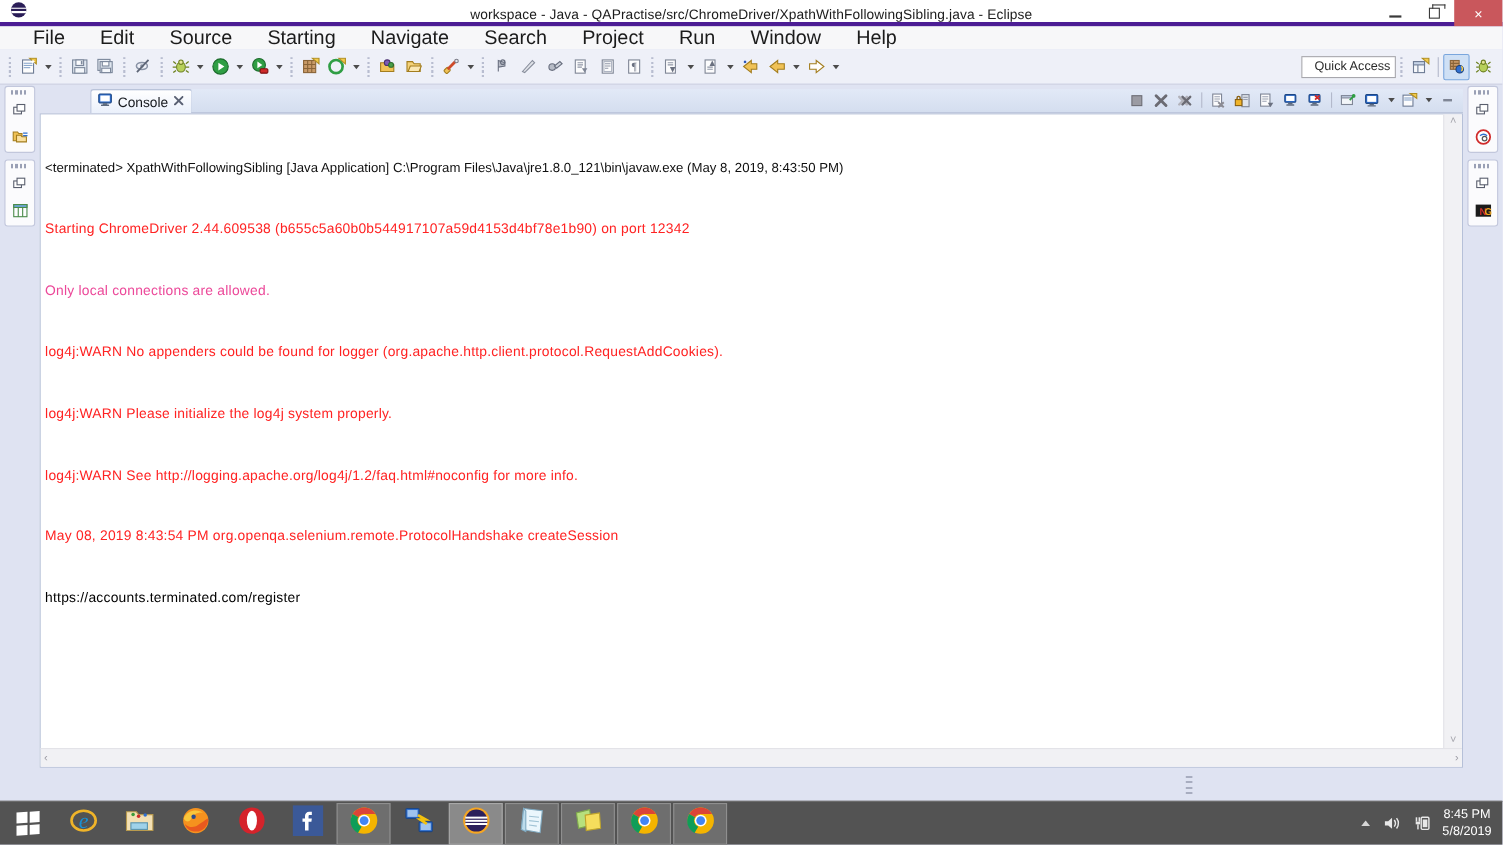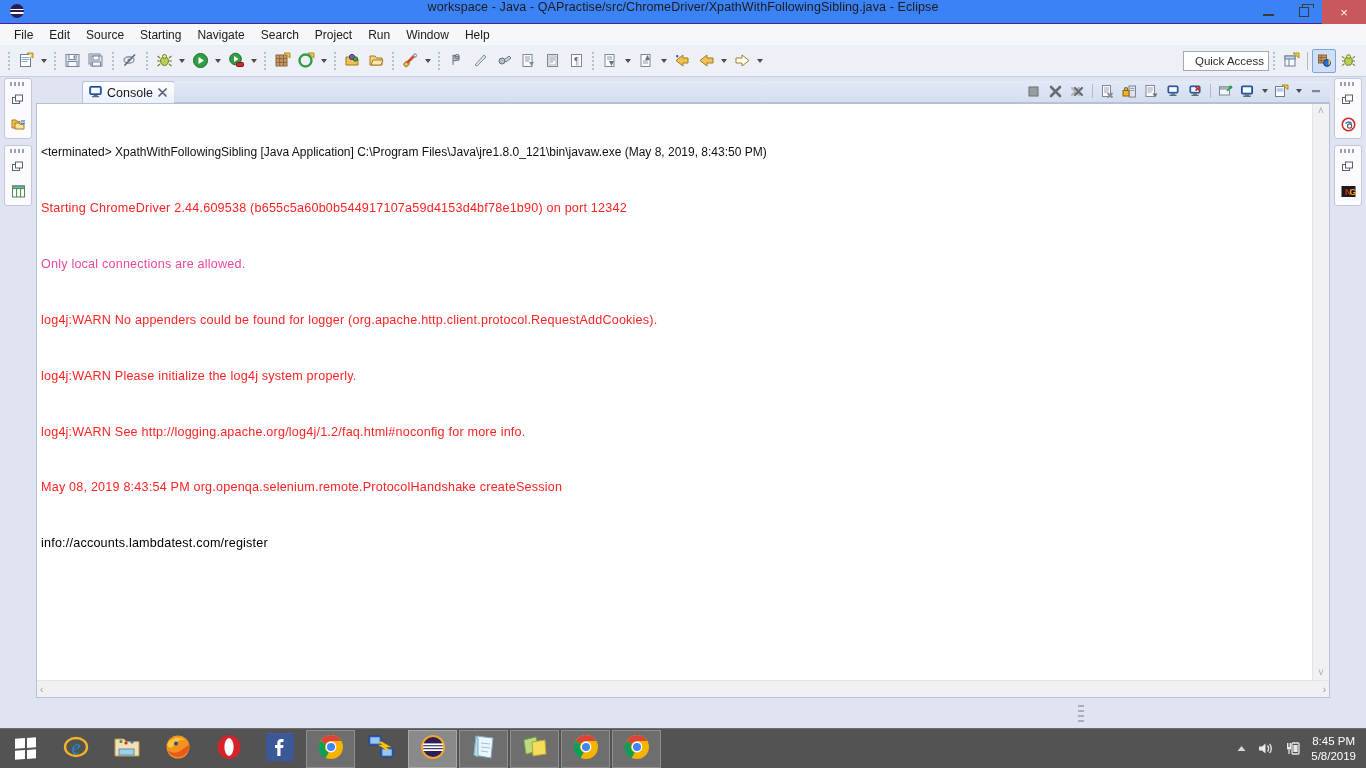--- a/index.html
+++ b/index.html
@@ -7,23 +7,23 @@
     width: 1366px; height: 768px;
     overflow: hidden;
     font-family: "Liberation Sans", sans-serif;
     background: #dfe3f2;
   }
   #app { position: relative; width: 1366px; height: 768px; }
 
   
   .titlebar {
     position: absolute; left: 0; top: 0; width: 1366px; height: 24px;
-    background: #3b82f6;
-    border-bottom: 1px solid #4c1d95;
-    display: flex; align-items: flex-start;
+    background: #ffffff;
+    border-bottom: 4px solid #4c1d95;
+    display: flex; align-items: flex-end;
   }
   .title-logo {
     width: 22px; height: 22px; margin-left: 6px;
     display: flex; align-items: center; justify-content: center;
   }
   .eclipse-glyph {
     width: 14px; height: 14px; border-radius: 50%;
     background: #2a1d57;
     position: relative; overflow: hidden;
   }
@@ -48,21 +48,21 @@
   .max-glyph { width: 10px; height: 10px; border: 1.5px solid #3a3a3a; display:block; position:relative;}
   .max-glyph::after{content:"";position:absolute;left:2px;top:-4px;width:10px;height:3px;border:1.5px solid #3a3a3a;border-bottom:none;}
 
   
   .menubar {
     position: absolute; left: 0; top: 24px; width: 1366px; height: 21px;
     background: #f7f7f9;
     display: flex; align-items: center; padding-left: 6px;
   }
   .menu-item {
-    font-size: 12px; color: #1b1b1b; padding: 1px 8px; cursor: default; white-space: nowrap;
+    font-size: 18px; color: #1b1b1b; padding: 1px 8px; cursor: default; white-space: nowrap; margin-left: 16px;
   }
 
   
   .toolbar {
     position: absolute; left: 0; top: 45px; width: 1366px; height: 32px;
     background: #eef0f8;
     border-bottom: 1px solid #c9cde0;
     display: flex; align-items: center; padding-left: 4px;
   }
   .tb-btn {
@@ -675,21 +675,21 @@
     <div class="console-body">
       <div class="console-scrollarea">
         <div class="console-text">
           <div class="line-header">&lt;terminated&gt; XpathWithFollowingSibling [Java Application] C:\Program Files\Java\jre1.8.0_121\bin\javaw.exe (May 8, 2019, 8:43:50 PM)</div>
           <div class="line-mono" style="color:#ff2222">Starting ChromeDriver 2.44.609538 (b655c5a60b0b544917107a59d4153d4bf78e1b90) on port 12342</div>
           <div class="line-mono" style="color:#ec4899">Only local connections are allowed.</div>
           <div class="line-mono" style="color:#ff2222">log4j:WARN No appenders could be found for logger (org.apache.http.client.protocol.RequestAddCookies).</div>
           <div class="line-mono" style="color:#ff2222">log4j:WARN Please initialize the log4j system properly.</div>
           <div class="line-mono" style="color:#ff2222">log4j:WARN See http://logging.apache.org/log4j/1.2/faq.html#noconfig for more info.</div>
           <div class="line-mono" style="color:#ff2222">May 08, 2019 8:43:54 PM org.openqa.selenium.remote.ProtocolHandshake createSession</div>
-          <div class="line-mono" style="color:#000000">info://accounts.lambdatest.com/register</div>
+          <div class="line-mono" style="color:#000000">https://accounts.terminated.com/register</div>
         </div>
         <div class="vscroll">
           <div class="sb-arrow">˄</div>
           <div class="sb-arrow">˅</div>
         </div>
       </div>
       <div class="hscroll">
         <div class="sb-arrow-h">‹</div>
         <div class="sb-arrow-h">›</div>
       </div>

